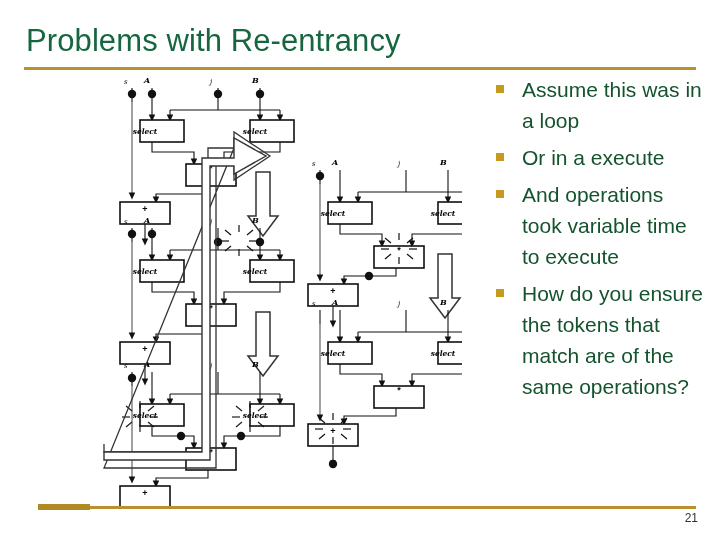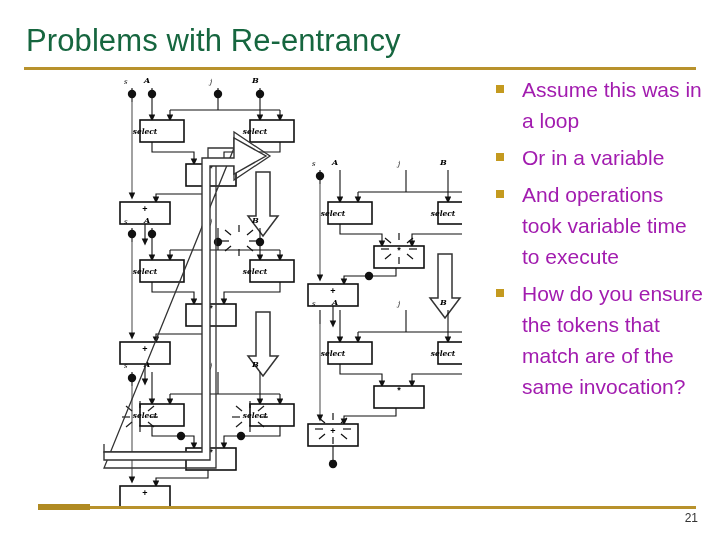--- a/index.html
+++ b/index.html
@@ -18,21 +18,21 @@
             background:#b8922c;}
   .rule-bottom-accent{position:absolute;left:38px;top:504px;width:52px;height:6px;
             background:#b08a22;}
 
   .pagenum{position:absolute;right:22px;top:511px;font-size:12px;color:#333;
            font-family:"Liberation Sans",sans-serif;}
 
   
   .bullets{position:absolute;left:494px;top:74px;width:212px;}
   .bullet{position:relative;display:block;padding-left:28px;margin:0 0 6px 0;
-          font-size:21px;line-height:31px;color:#a21caf;}
+          font-size:21px;line-height:31px;color:#14532d;}
   .bullet .sq{position:absolute;left:2px;top:11px;width:8px;height:8px;
               background:#c49a1f;}
   .bullet.gap{}
 
   
   .figure{position:absolute;left:38px;top:72px;width:424px;height:434px;
           background:#fff;overflow:hidden;}
   .fig-svg{display:block;width:424px;height:434px;}
 </style>
 </head>
@@ -202,29 +202,29 @@
 
   </div>
 
   <div class="bullets">
     <div class="bullet">
       <span class="sq"></span>
       <span>Assume this was in a loop</span>
     </div>
     <div class="bullet">
       <span class="sq"></span>
-      <span>Or in a variable</span>
+      <span>Or in a execute</span>
     </div>
     <div class="bullet gap">
       <span class="sq"></span>
       <span>And operations took variable time to execute</span>
     </div>
     <div class="bullet gap">
       <span class="sq"></span>
-      <span>How do you ensure the tokens that match are of the same invocation?</span>
+      <span>How do you ensure the tokens that match are of the same operations?</span>
     </div>
   </div>
 
   <div class="rule-bottom"></div>
   <div class="rule-bottom-accent"></div>
   <div class="pagenum">21</div>
 
 </div>
 
 </body></html>

